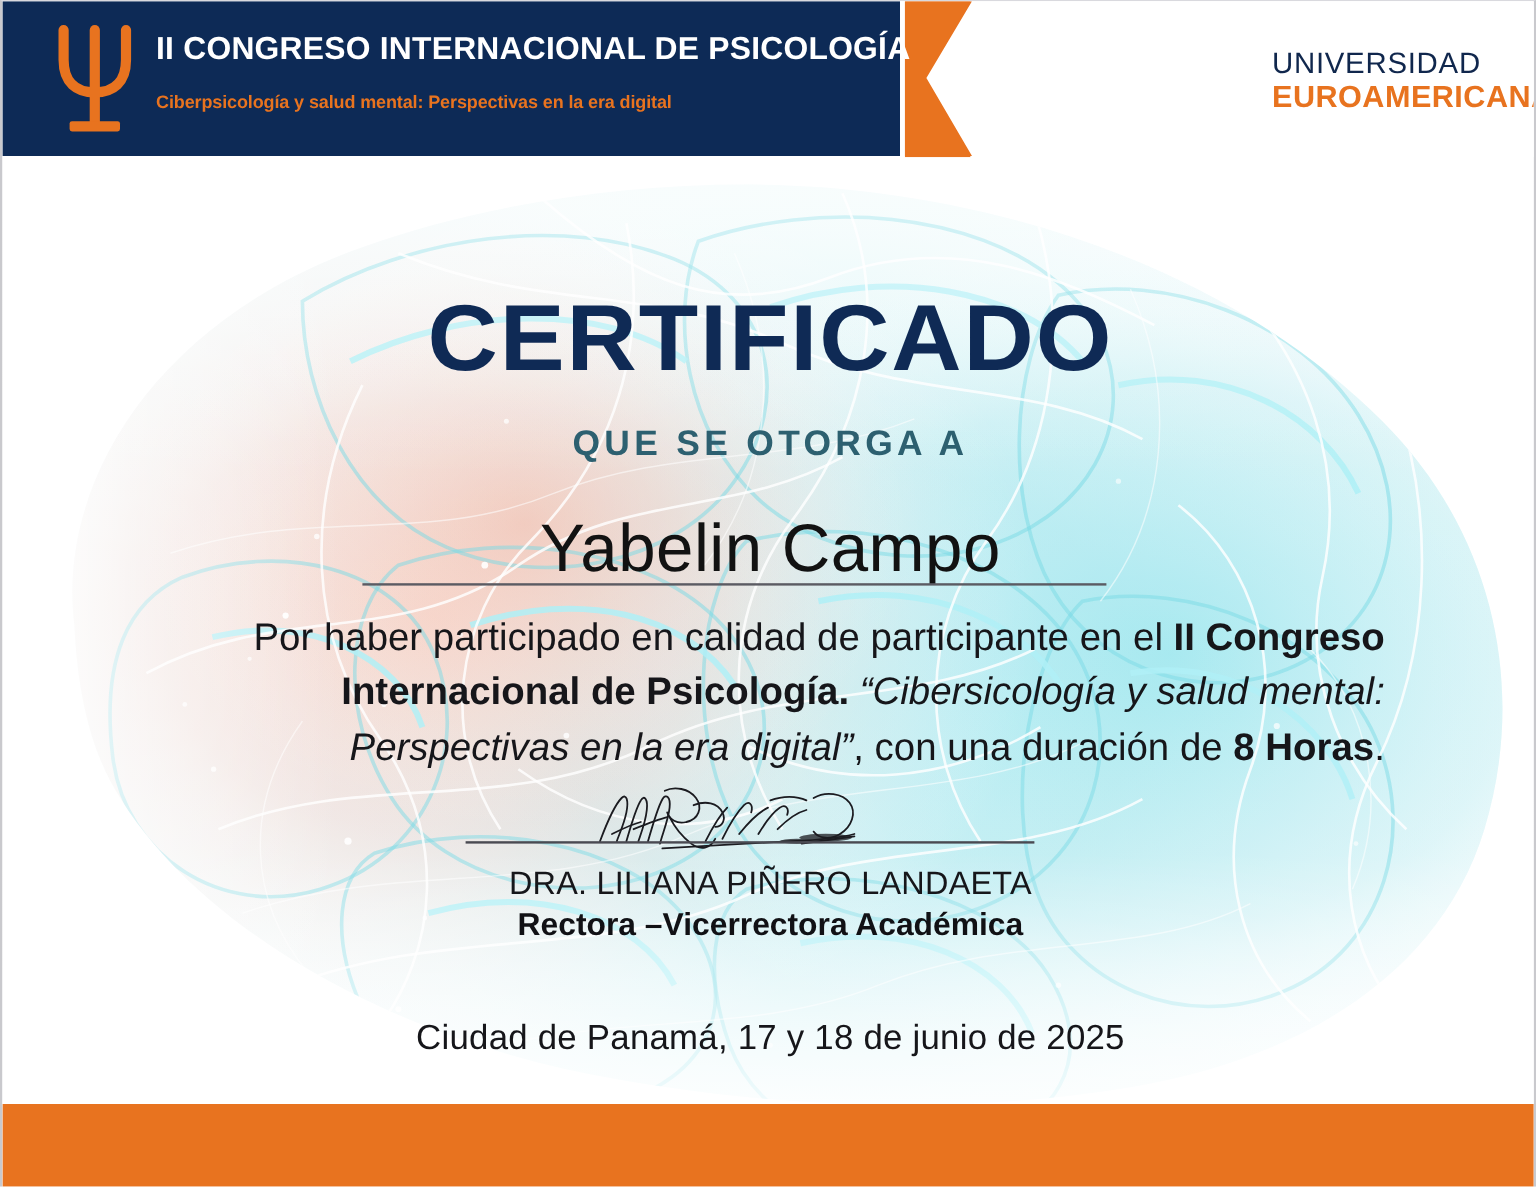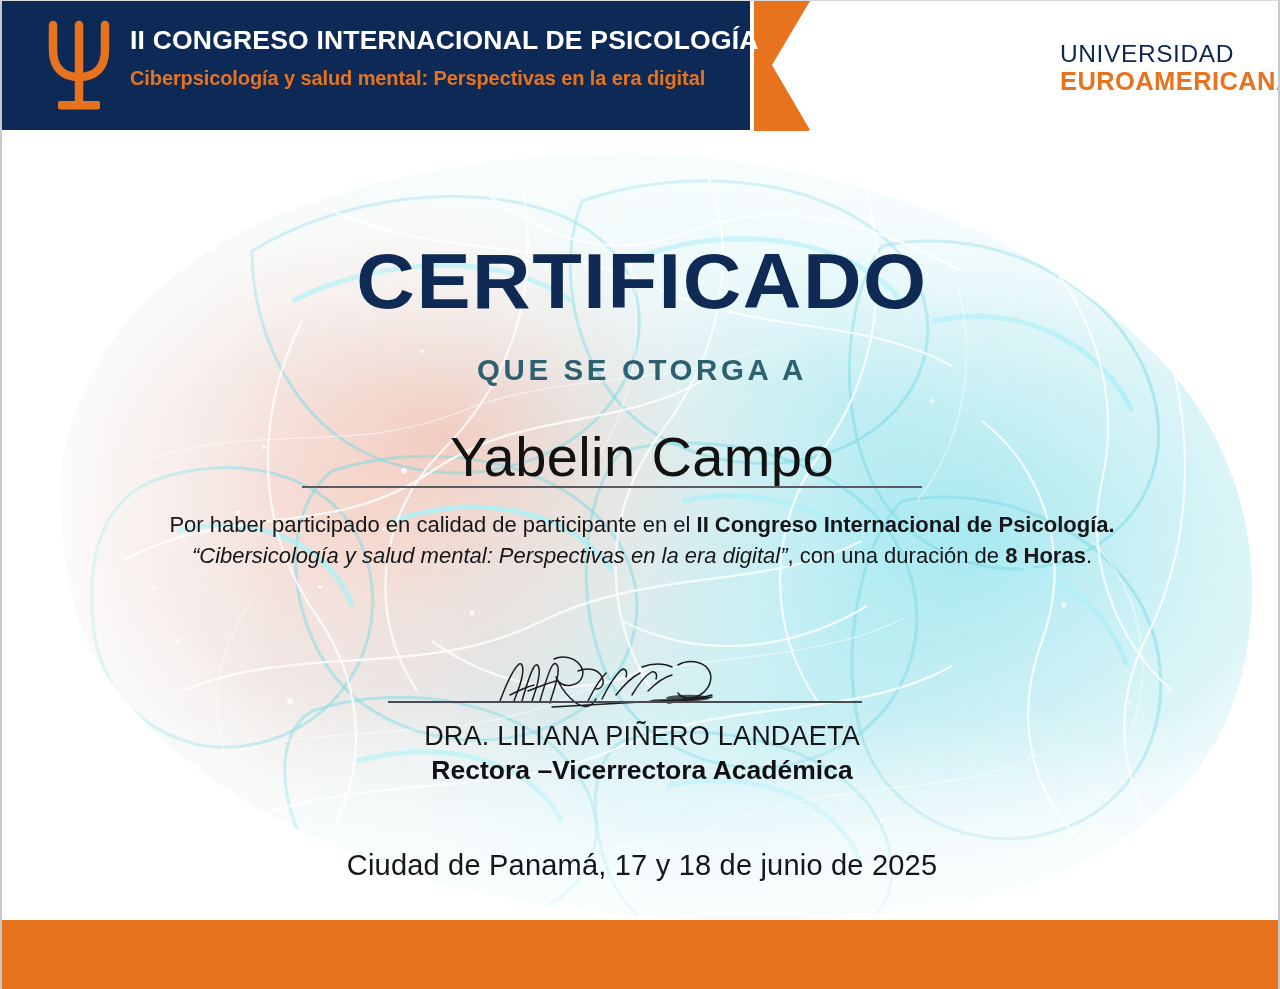--- a/index.html
+++ b/index.html
@@ -81,23 +81,23 @@
     font-size: 26.5px;
     font-weight: bold;
     letter-spacing: 0.2px;
     line-height: 1.1;
     white-space: nowrap;
     font-family: "Liberation Sans", sans-serif;
     text-align: right;
   }
   .header-subtitle {
     color: #e8731f;
-    font-size: 20px;
+    font-size: 15px;
     font-weight: bold;
-    margin-top: 12px;
+    margin-top: 22px;
     letter-spacing: -0.1px;
     white-space: nowrap;
     font-family: "Liberation Sans", sans-serif;
   }
 
   
   .uea-logo {
     position: absolute;
     left: 890px;
     top: 6px;
@@ -186,22 +186,22 @@
     width: 620px;
     height: 1.5px;
     background: #5b5b63;
   }
 
   .body-text {
     position: absolute;
     left: 128px;
     top: 378px;
     width: 1024px;
-    text-align: center;
-    font-size: 22px;
+    text-align: right;
+    font-size: 32px;
     line-height: 1.42;
     color: #16161a;
     font-family: "Liberation Sans", sans-serif;
   }
   .body-text b { font-weight: bold; }
   .body-text i { font-style: italic; }
 
   .signature-block {
     position: absolute;
     left: 0;

